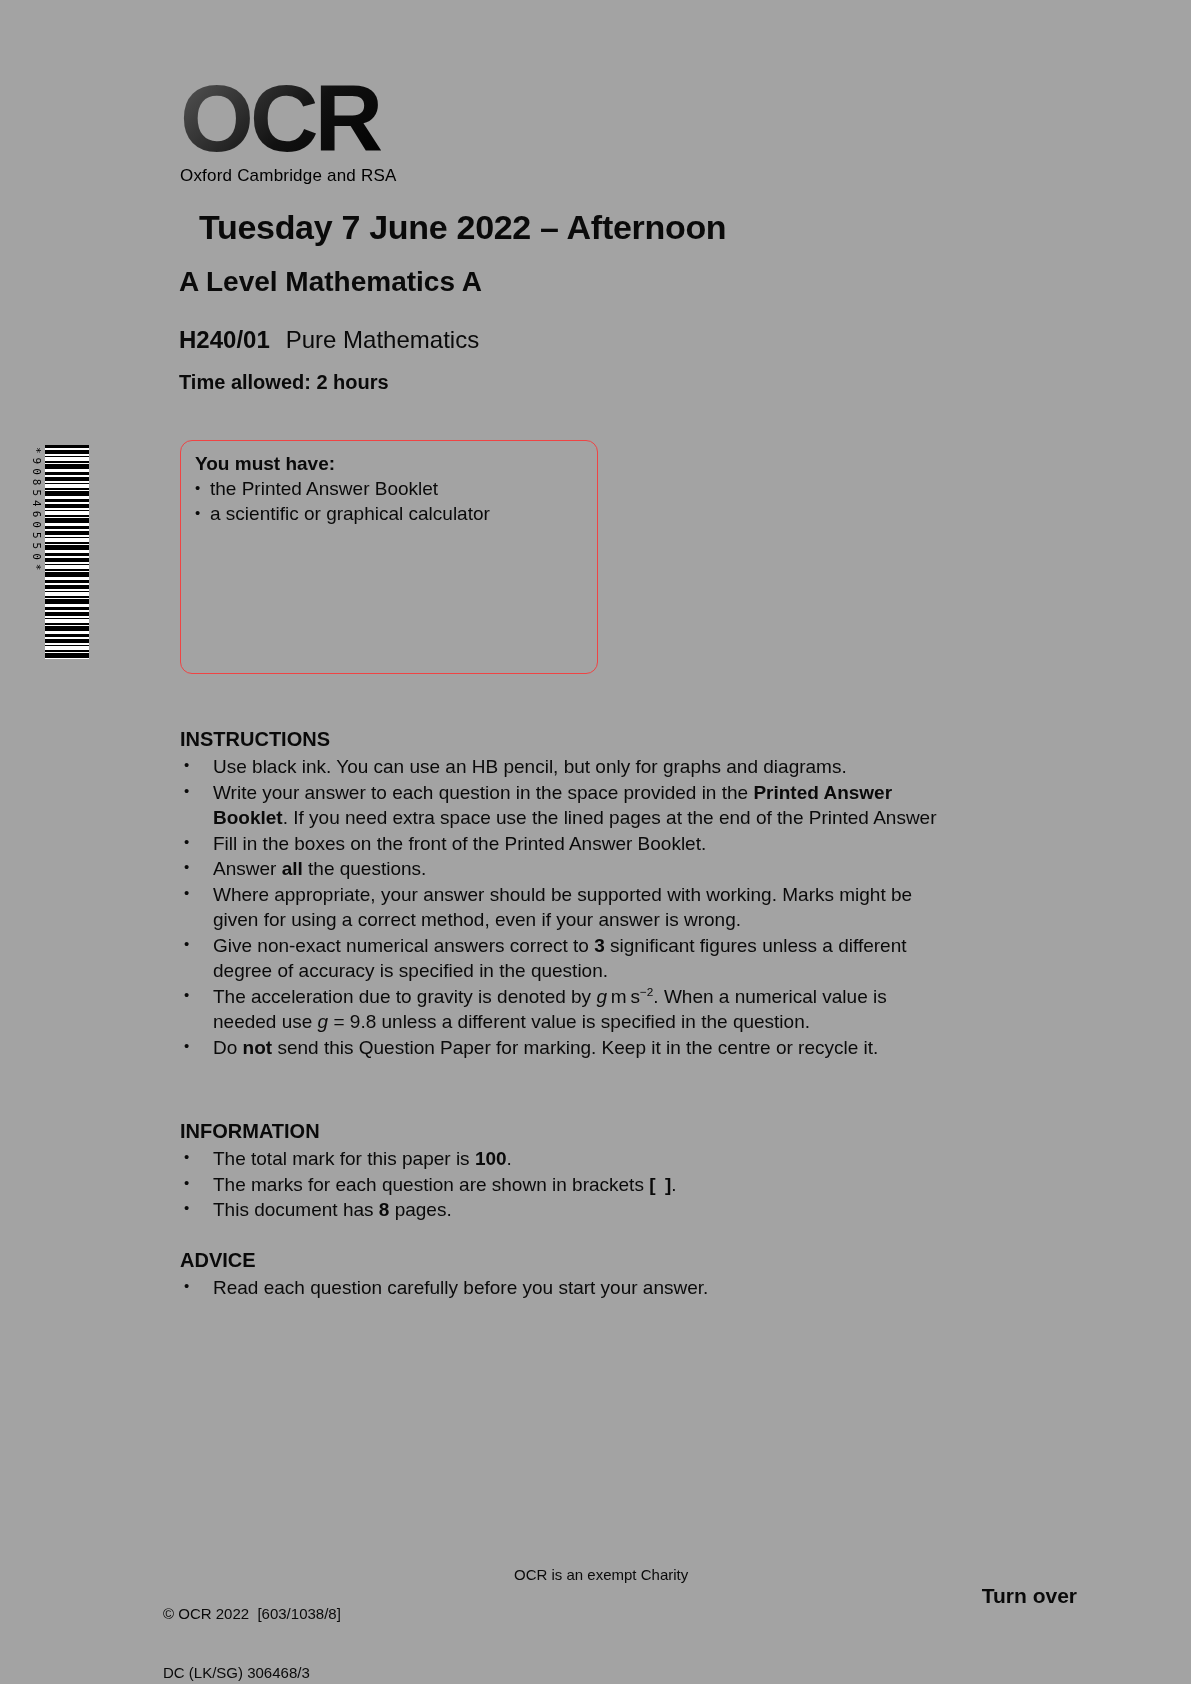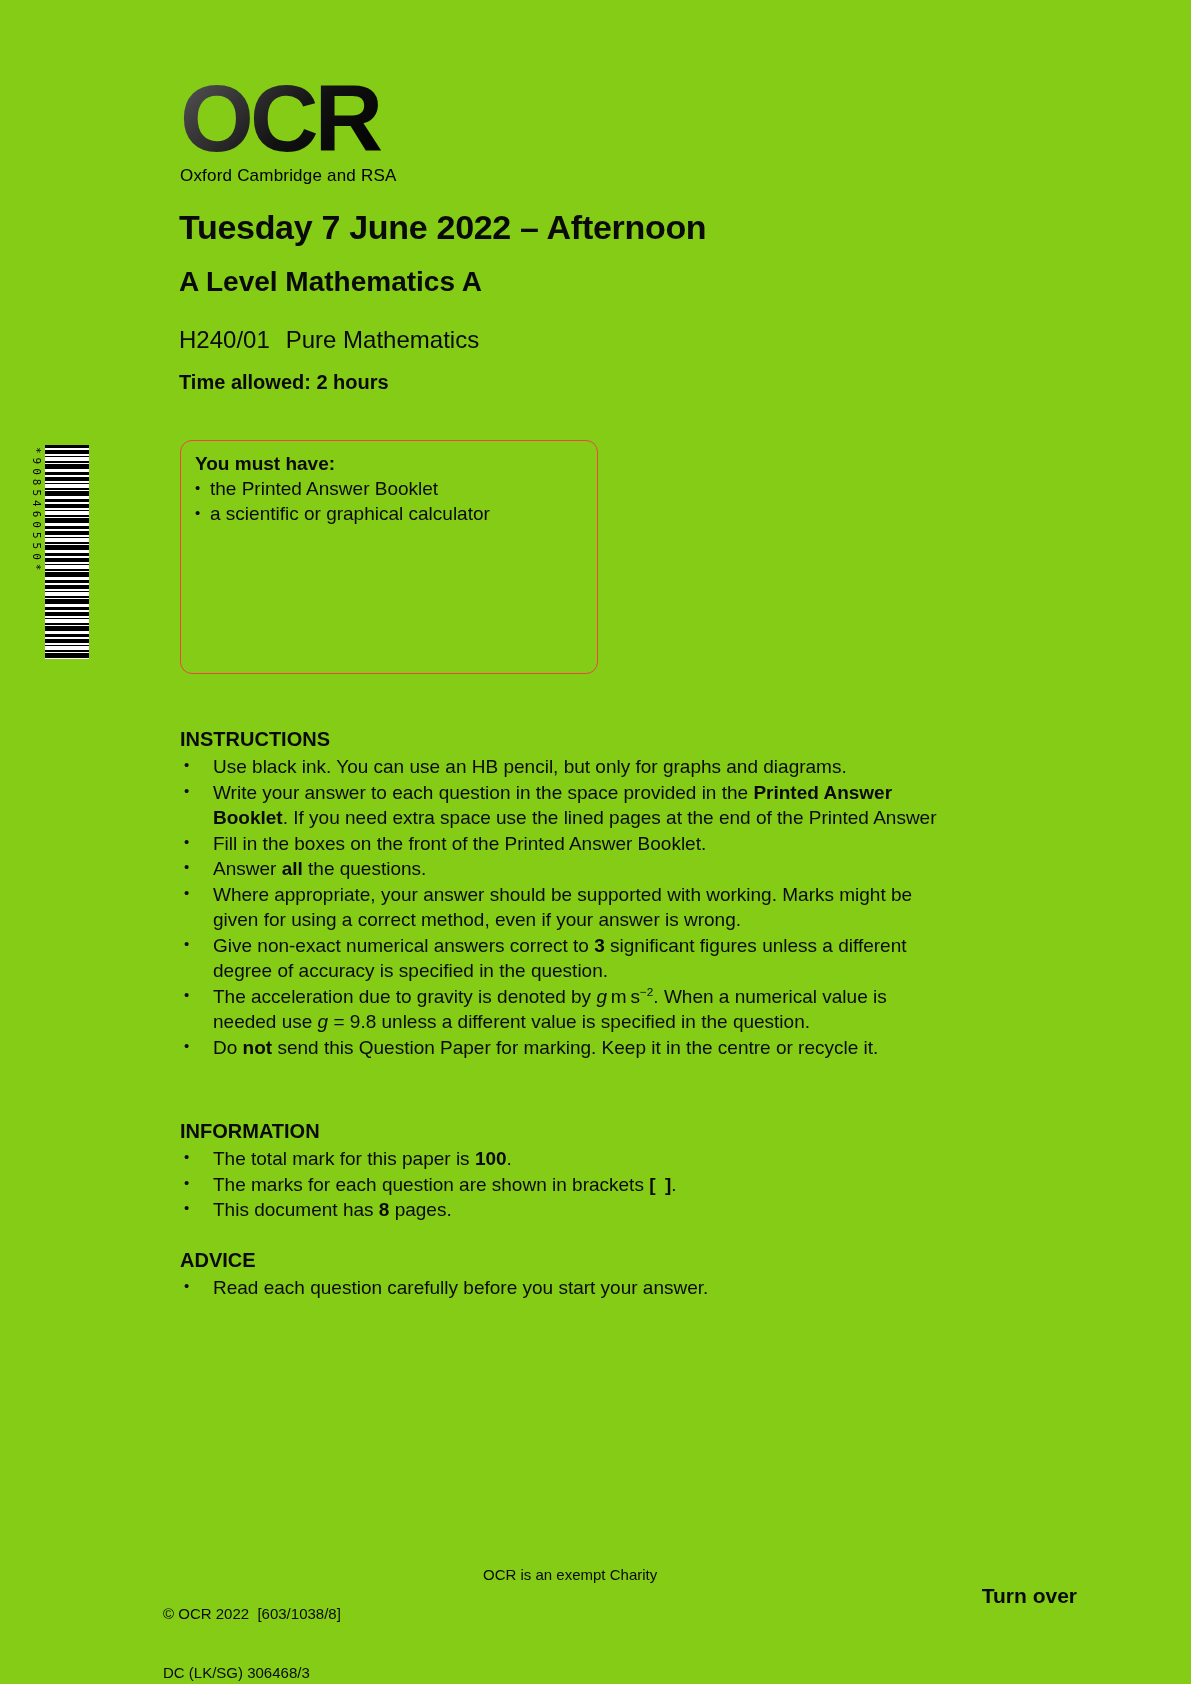--- a/index.html
+++ b/index.html
@@ -1,37 +1,37 @@
 <!DOCTYPE html>
 <html><head>
 <meta charset="utf-8">
 <style>
   html,body{margin:0;padding:0;background:#e8e8e8;}
   .page{
     position:relative;
     width:1191px;height:1684px;
-    background:#84cc16;
+    background:#a3a3a3;
     margin:0 auto;
     font-family:"Liberation Sans","DejaVu Sans",sans-serif;
     color:#0a0a0a;
     overflow:hidden;
   }
   .abs{position:absolute;}
   
   .ocr-logo-text{
     font-size:95px;font-weight:700;line-height:0.8;letter-spacing:-4px;
     background:linear-gradient(135deg,#555 0%,#111 55%,#000 100%);
     -webkit-background-clip:text;background-clip:text;color:transparent;
   }
   .ocr-tagline{font-size:17px;color:#000;margin-top:10px;letter-spacing:0.2px;}
   
-  .exam-date{font-size:34px;font-weight:700;letter-spacing:-0.3px;}
+  .exam-date{font-size:34px;font-weight:700;letter-spacing:-0.3px;margin-left:20px;}
   .qualification{font-size:28px;font-weight:700;}
   .paper-line{font-size:24px;}
-  .paper-code{font-weight:400;margin-right:16px;text-align:center;}
+  .paper-code{font-weight:700;margin-right:16px;text-align:center;}
   .time-line{font-size:20px;font-weight:700;}
   
   .barcode{display:flex;align-items:stretch;}
   .barcode-digits{
     writing-mode:vertical-rl;text-orientation:mixed;
     font-family:"DejaVu Sans Mono","Liberation Mono",monospace;
     font-size:11px;letter-spacing:4px;color:#000;
     margin-right:2px;padding-top:2px;
   }
   .barcode-bars{
@@ -122,16 +122,16 @@
     <div class="section-heading">ADVICE</div>
     <ul class="bullet-list">
       <li><span class="dot">•</span><span><span>Read each question carefully before you start your answer.</span></span></li>
     </ul>
   </div>
 
   <div class="abs footer-left" style="left:163px;top:1565px;">
     <div>© OCR 2022  [603/1038/8]</div>
     <div>DC (LK/SG) 306468/3</div>
   </div>
-  <div class="abs footer-charity" style="left:483px;top:1566px;text-align:center;">OCR is an exempt Charity</div>
+  <div class="abs footer-charity" style="left:514px;top:1566px;text-align:center;">OCR is an exempt Charity</div>
   <div class="abs footer-turn" style="right:114px;top:1584px;">Turn over</div>
 
 </div>
 
 </body></html>

